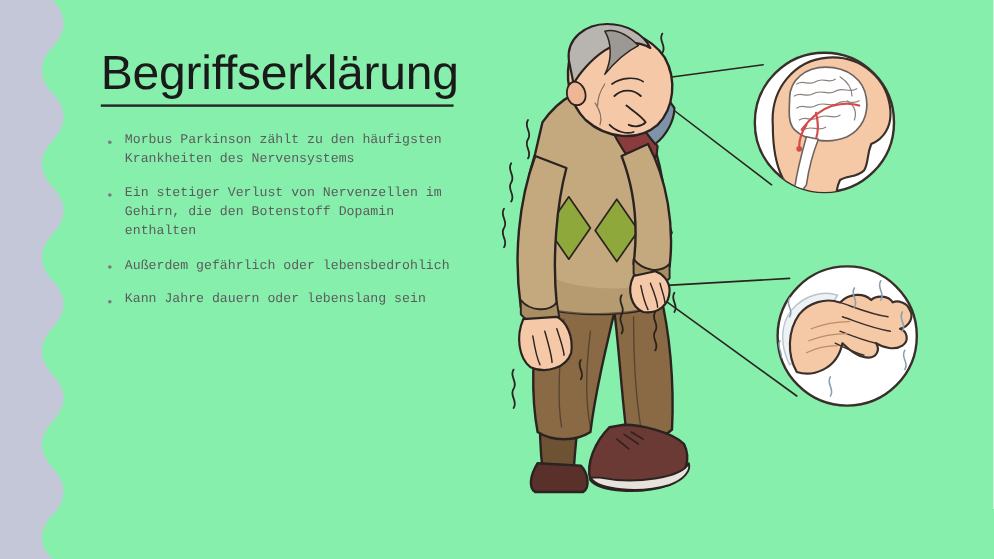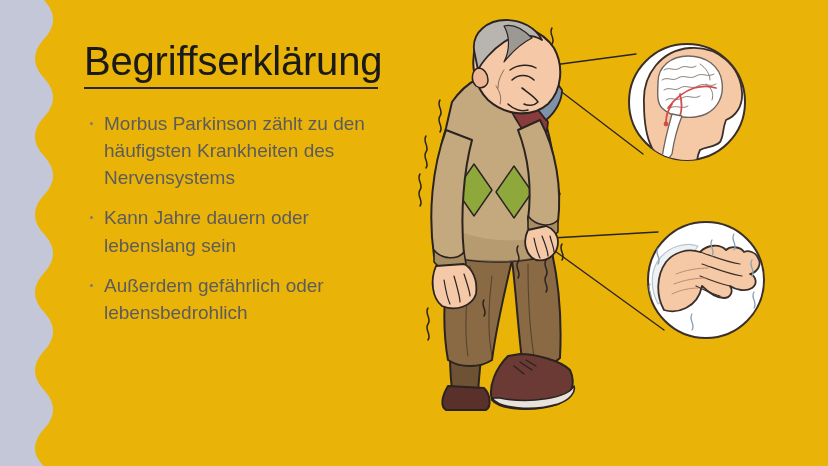--- a/index.html
+++ b/index.html
@@ -7,21 +7,21 @@
     padding: 0;
     background: #ffffff;
   }
   body {
     font-family: "Liberation Sans", sans-serif;
   }
   .slide {
     position: relative;
     width: 828px;
     height: 466px;
-    background: #eab308;
+    background: #86efac;
     overflow: hidden;
   }
 
   
   .edge-band {
     position: absolute;
     left: 0;
     top: 0;
     width: 70px;
     height: 466px;
@@ -60,23 +60,23 @@
     width: 300px;
     margin: 0;
     padding: 0;
     list-style: none;
   }
   .bullet {
     position: relative;
     padding-left: 16px;
     margin-bottom: 13px;
     color: #5c5c5c;
-    font-size: 19px;
+    font-size: 11px;
     line-height: 1.43;
-    font-family: Liberation Sans, sans-serif;
+    font-family: Liberation Mono, monospace;
   }
   .bullet:last-child { margin-bottom: 0; }
   .bullet-dot {
     position: absolute;
     left: 2px;
     top: 0.62em;
     width: 3px;
     height: 3px;
     background: #7a7a7a;
     border-radius: 50%;
@@ -119,25 +119,29 @@
     <div class="title-rule"></div>
   </div>
 
   <ul class="bullets">
     <li class="bullet">
       <span class="bullet-dot"></span>
       <span class="bullet-text">Morbus Parkinson zählt zu den häufigsten Krankheiten des Nervensystems</span>
     </li>
     <li class="bullet">
       <span class="bullet-dot"></span>
-      <span class="bullet-text">Kann Jahre dauern oder lebenslang sein</span>
+      <span class="bullet-text">Ein stetiger Verlust von Nervenzellen im Gehirn, die den Botenstoff Dopamin enthalten</span>
     </li>
     <li class="bullet">
       <span class="bullet-dot"></span>
       <span class="bullet-text">Außerdem gefährlich oder lebensbedrohlich</span>
+    </li>
+    <li class="bullet">
+      <span class="bullet-dot"></span>
+      <span class="bullet-text">Kann Jahre dauern oder lebenslang sein</span>
     </li>
   </ul>
 
   <svg class="illustration" viewBox="0 0 428 450" aria-hidden="true">
 
     <defs>
       <clipPath id="clip-brain">
           <circle cx="287" cy="94" r="58"></circle>
         </clipPath>
       <clipPath id="clip-hand">

